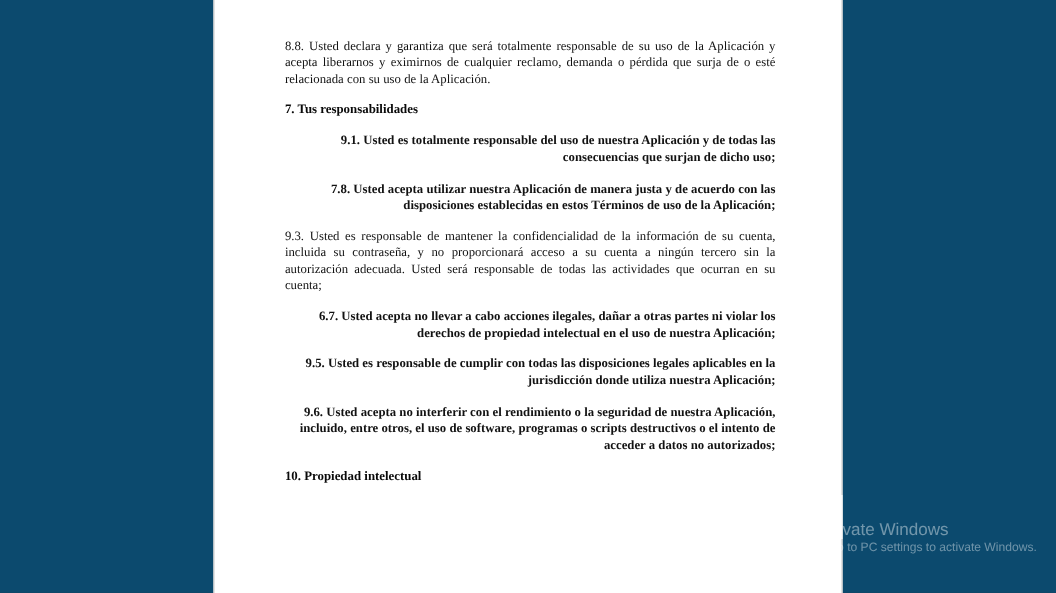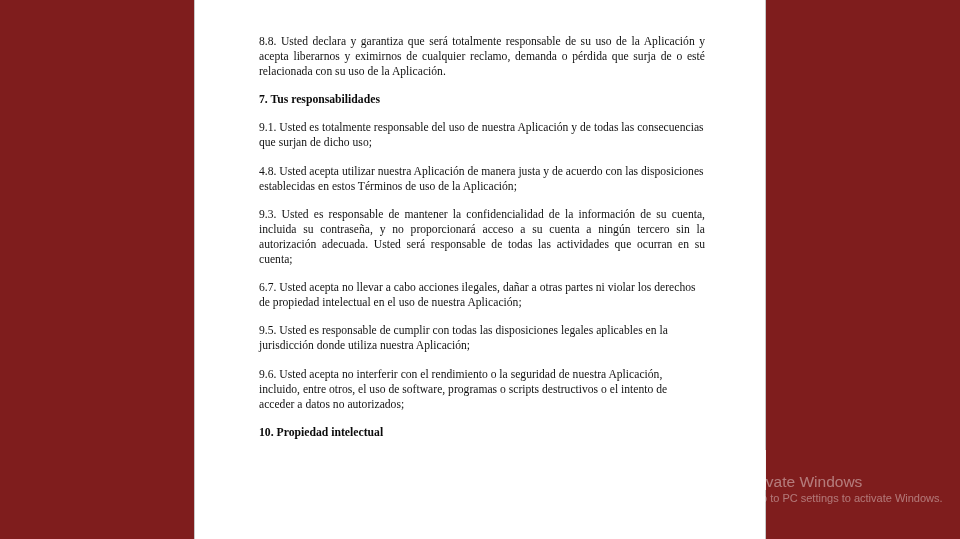--- a/index.html
+++ b/index.html
@@ -11,21 +11,21 @@
     height: 539px;
     background: #1c1c1c;
     overflow: hidden;
     font-family: "Liberation Serif", serif;
     position: relative;
   }
 
   #viewer {
     position: absolute;
     inset: 0;
-    background: #7f1d1d;
+    background: #0c4a6e;
   }
 
   
   #page {
     position: absolute;
     left: 194px;
     top: -2px;
     width: 572px;
     height: 543px;
     background: #ffffff;
@@ -45,21 +45,22 @@
   p.para {
     margin: 0 0 13px 0;
     font-size: 11.6px;
     line-height: 15.1px;
     color: #121212;
     text-align: justify;
     text-justify: inter-word;
     letter-spacing: 0.01px;
   }
   p.para.nojust {
-    text-align: left;
+    text-align: right;
+    font-weight: bold;
   }
   p.heading {
     margin: 0 0 13px 0;
     font-size: 11.7px;
     line-height: 15.1px;
     color: #0a0a0a;
     font-weight: bold;
     text-align: left;
   }
 
@@ -106,21 +107,21 @@
 <body>
 
 <div id="viewer">
 
   <div id="page">
     <div id="page-body">
 
     <p class="para">8.8. Usted declara y garantiza que será totalmente responsable de su uso de la Aplicación y acepta liberarnos y eximirnos de cualquier reclamo, demanda o pérdida que surja de o esté relacionada con su uso de la Aplicación.</p>
         <p class="heading">7. Tus responsabilidades</p>
         <p class="para nojust">9.1. Usted es totalmente responsable del uso de nuestra Aplicación y de todas las consecuencias que surjan de dicho uso;</p>
-        <p class="para nojust">4.8. Usted acepta utilizar nuestra Aplicación de manera justa y de acuerdo con las disposiciones establecidas en estos Términos de uso de la Aplicación;</p>
+        <p class="para nojust">7.8. Usted acepta utilizar nuestra Aplicación de manera justa y de acuerdo con las disposiciones establecidas en estos Términos de uso de la Aplicación;</p>
         <p class="para">9.3. Usted es responsable de mantener la confidencialidad de la información de su cuenta, incluida su contraseña, y no proporcionará acceso a su cuenta a ningún tercero sin la autorización adecuada. Usted será responsable de todas las actividades que ocurran en su cuenta;</p>
         <p class="para nojust">6.7. Usted acepta no llevar a cabo acciones ilegales, dañar a otras partes ni violar los derechos de propiedad intelectual en el uso de nuestra Aplicación;</p>
         <p class="para nojust">9.5. Usted es responsable de cumplir con todas las disposiciones legales aplicables en la jurisdicción donde utiliza nuestra Aplicación;</p>
         <p class="para nojust">9.6. Usted acepta no interferir con el rendimiento o la seguridad de nuestra Aplicación, incluido, entre otros, el uso de software, programas o scripts destructivos o el intento de acceder a datos no autorizados;</p>
         <p class="heading">10. Propiedad intelectual</p>
       </div>
   </div>
 
   <div id="wm-mask"></div>
 

